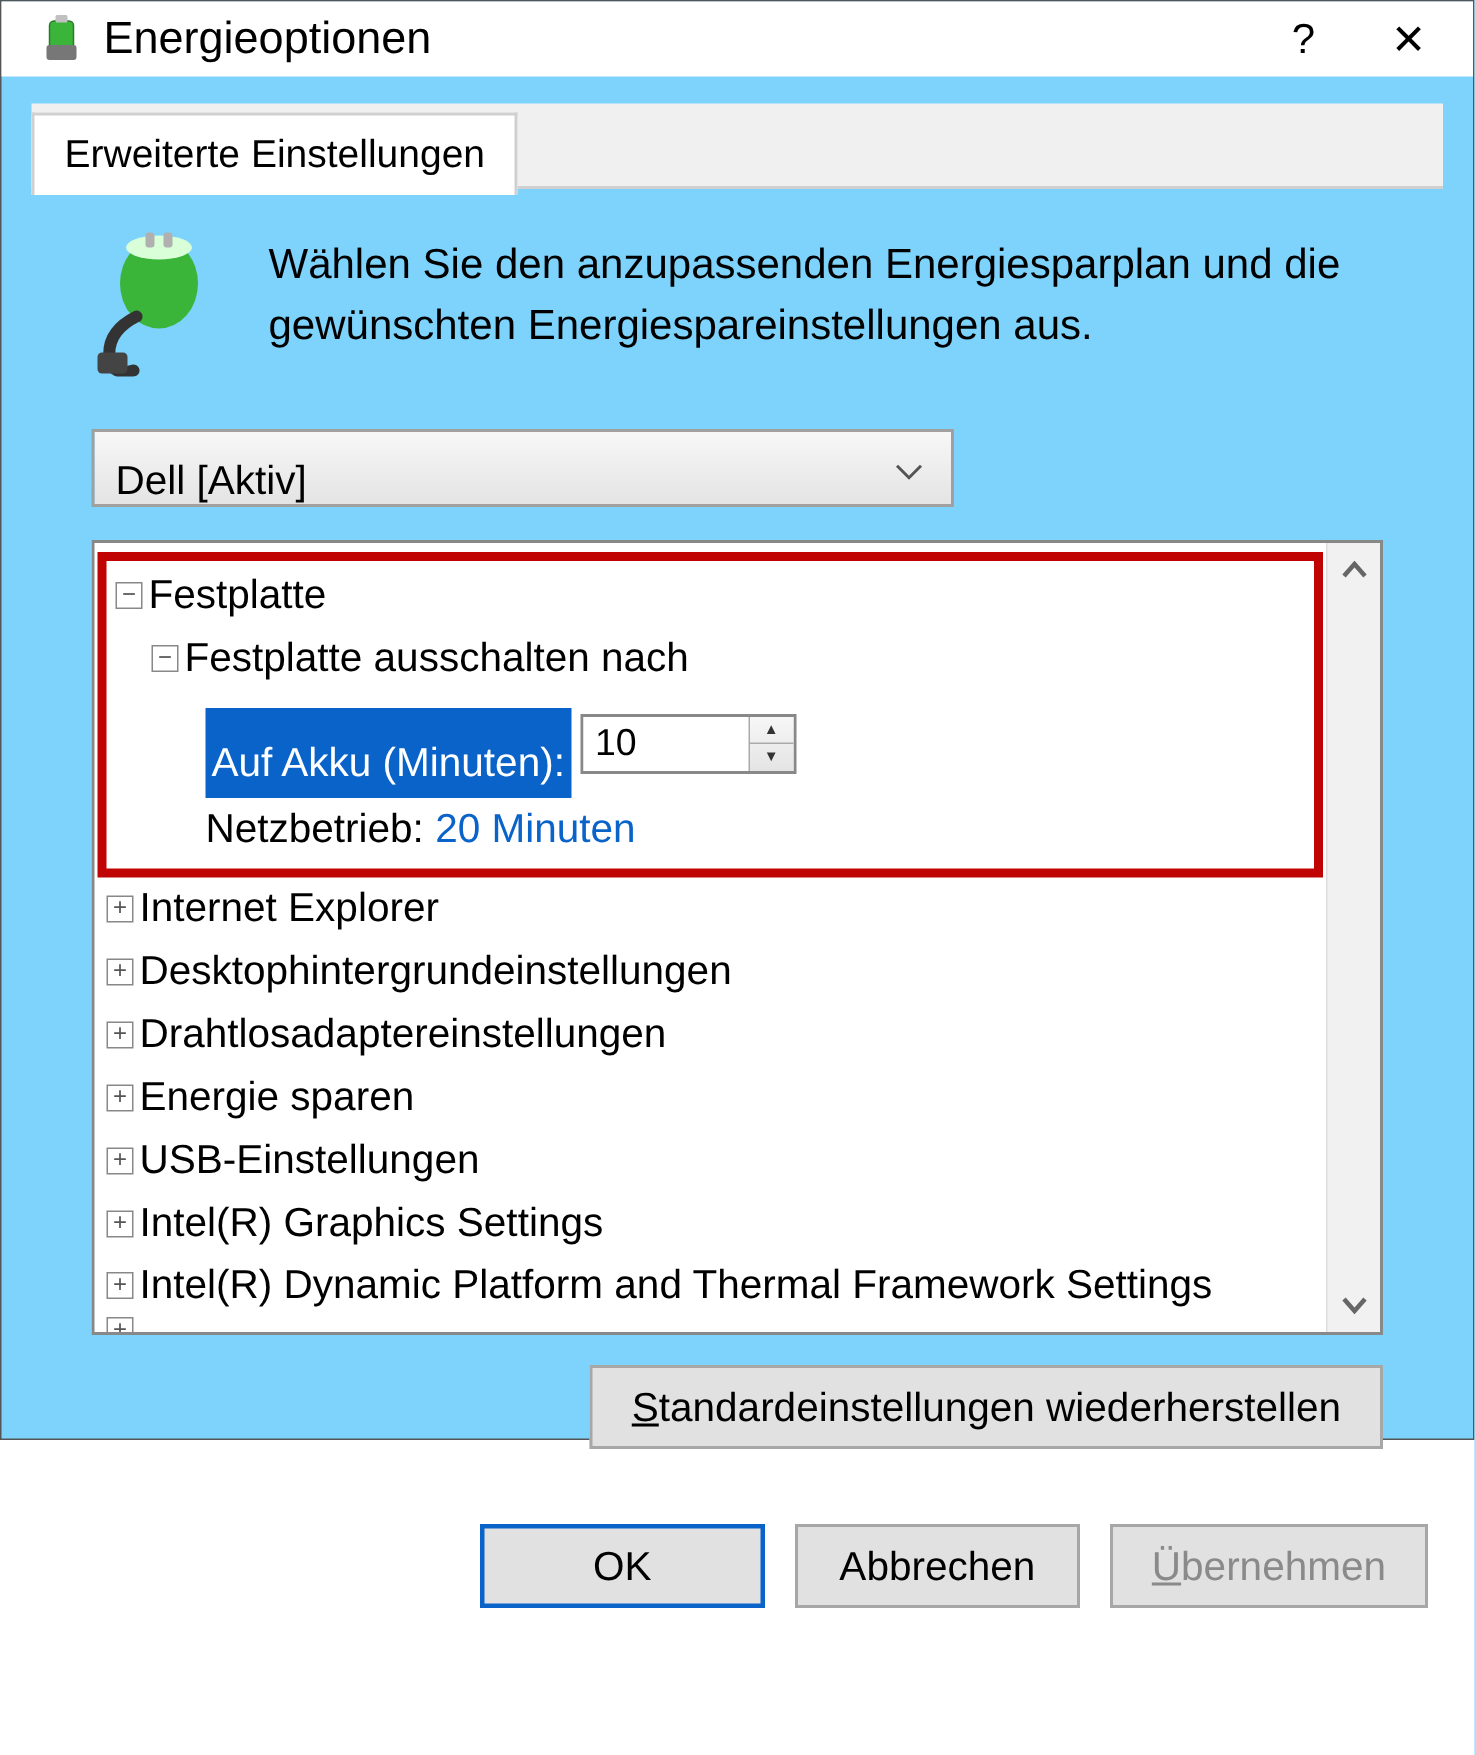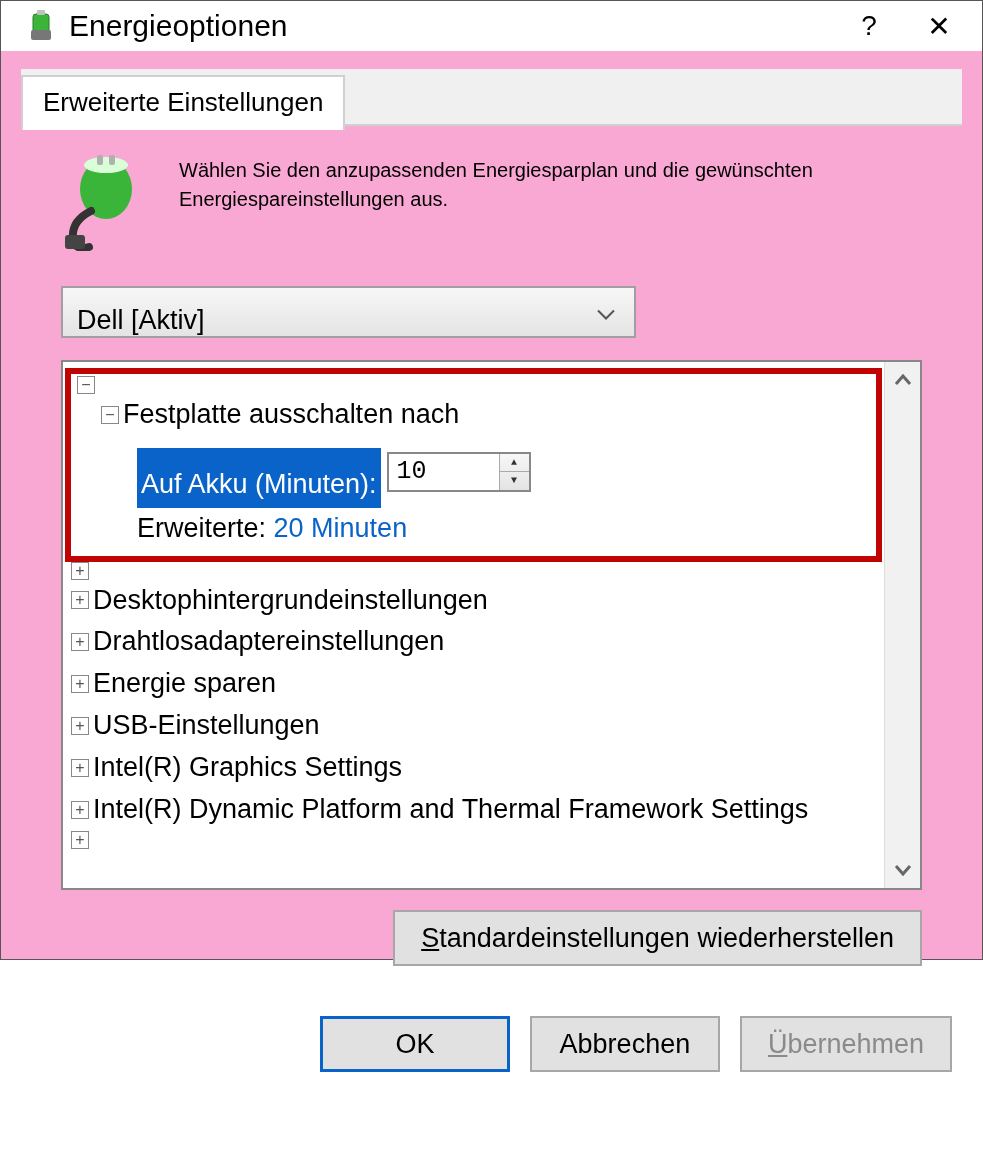--- a/index.html
+++ b/index.html
@@ -8,21 +8,21 @@
     font-family: "Segoe UI", Tahoma, sans-serif;
     background: #fff;
     width: 983px;
     height: 1170px;
     overflow: hidden;
   }
   .window {
     width: 983px;
     height: 960px;
     border: 1px solid #555;
-    background: #f9a8d4;
+    background: #7dd3fc;
     display: flex;
     flex-direction: column;
   }
   .titlebar {
     height: 68px;
     display: flex;
     align-items: center;
     padding: 0 8px 0 20px;
     background: #fff;
   }
@@ -69,21 +69,21 @@
     gap: 28px;
     align-items:flex-start;
     margin-bottom: 40px;
   }
   .intro .big-icon {
     width: 90px; height: 90px;
     flex-shrink:0;
     display:flex; align-items:center; justify-content:center;
   }
   .intro-text {
-    font-size: 20px;
+    font-size: 28px;
     line-height: 1.45;
     color:#000;
   }
   .plan-select {
     width: 575px;
     height: 52px;
     border:2px solid #a0a0a0;
     background: linear-gradient(#f7f7f7,#e4e4e4);
     display:flex;
     align-items:flex-end;
@@ -157,21 +157,20 @@
     padding:16px 4px 2px 4px;
     margin-top:12px;
   }
   .spinner {
     display:inline-flex;
     align-items:stretch;
     border:2px solid #888;
     height:40px;
     margin-left:6px;
     vertical-align:middle;
-    font-family:Liberation Mono, monospace;
   }
   .spinner input {
     border:none;
     width:110px;
     font-size:25px;
     padding:0 8px;
     outline:none;
     font-family:inherit;
   }
   .spinner .spin-btns {
@@ -262,43 +261,45 @@
           </svg>
       </span>
     </div>
 
     <div class="tree-wrap">
       <div class="tree">
 
         <div class="redbox">
           <div class="tree-row ind-0">
             <span class="toggle">−</span>
+            <span>Festplatte</span>
           </div>
           <div class="tree-row ind-1">
             <span class="toggle">−</span>
             <span>Festplatte ausschalten nach</span>
           </div>
           <div class="tree-row ind-2">
             <span class="sel-label">Auf Akku (Minuten):</span>
             <span class="spinner">
               <input value="10" style="">
               <span class="spin-btns">
                 <div>▲</div>
                 <div>▼</div>
               </span>
             </span>
           </div>
           <div class="tree-row ind-2">
-            <span>Erweiterte:</span>&nbsp;
+            <span>Netzbetrieb:</span>&nbsp;
             <span class="link">20 Minuten</span>
           </div>
         </div>
 
         <div class="tree-row ind-0" style="padding-left:8px;">
           <span class="toggle">+</span>
+          <span>Internet Explorer</span>
         </div>
         <div class="tree-row ind-0" style="padding-left:8px;">
           <span class="toggle">+</span>
           <span>Desktophintergrundeinstellungen</span>
         </div>
         <div class="tree-row ind-0" style="padding-left:8px;">
           <span class="toggle">+</span>
           <span>Drahtlosadaptereinstellungen</span>
         </div>
         <div class="tree-row ind-0" style="padding-left:8px;">

